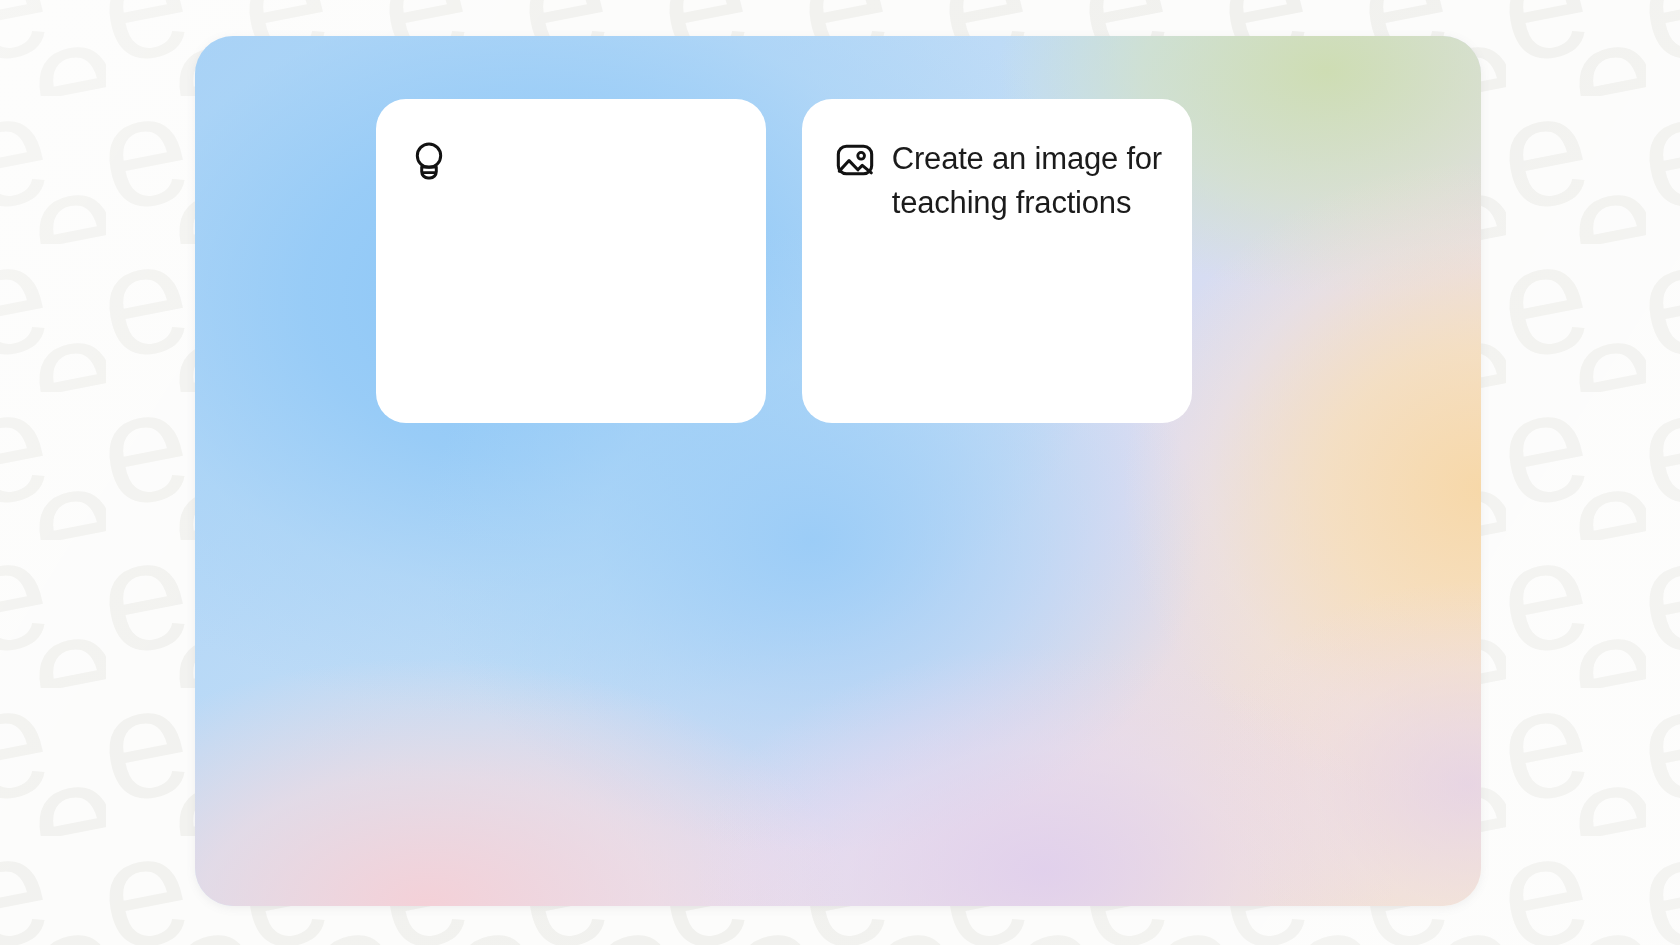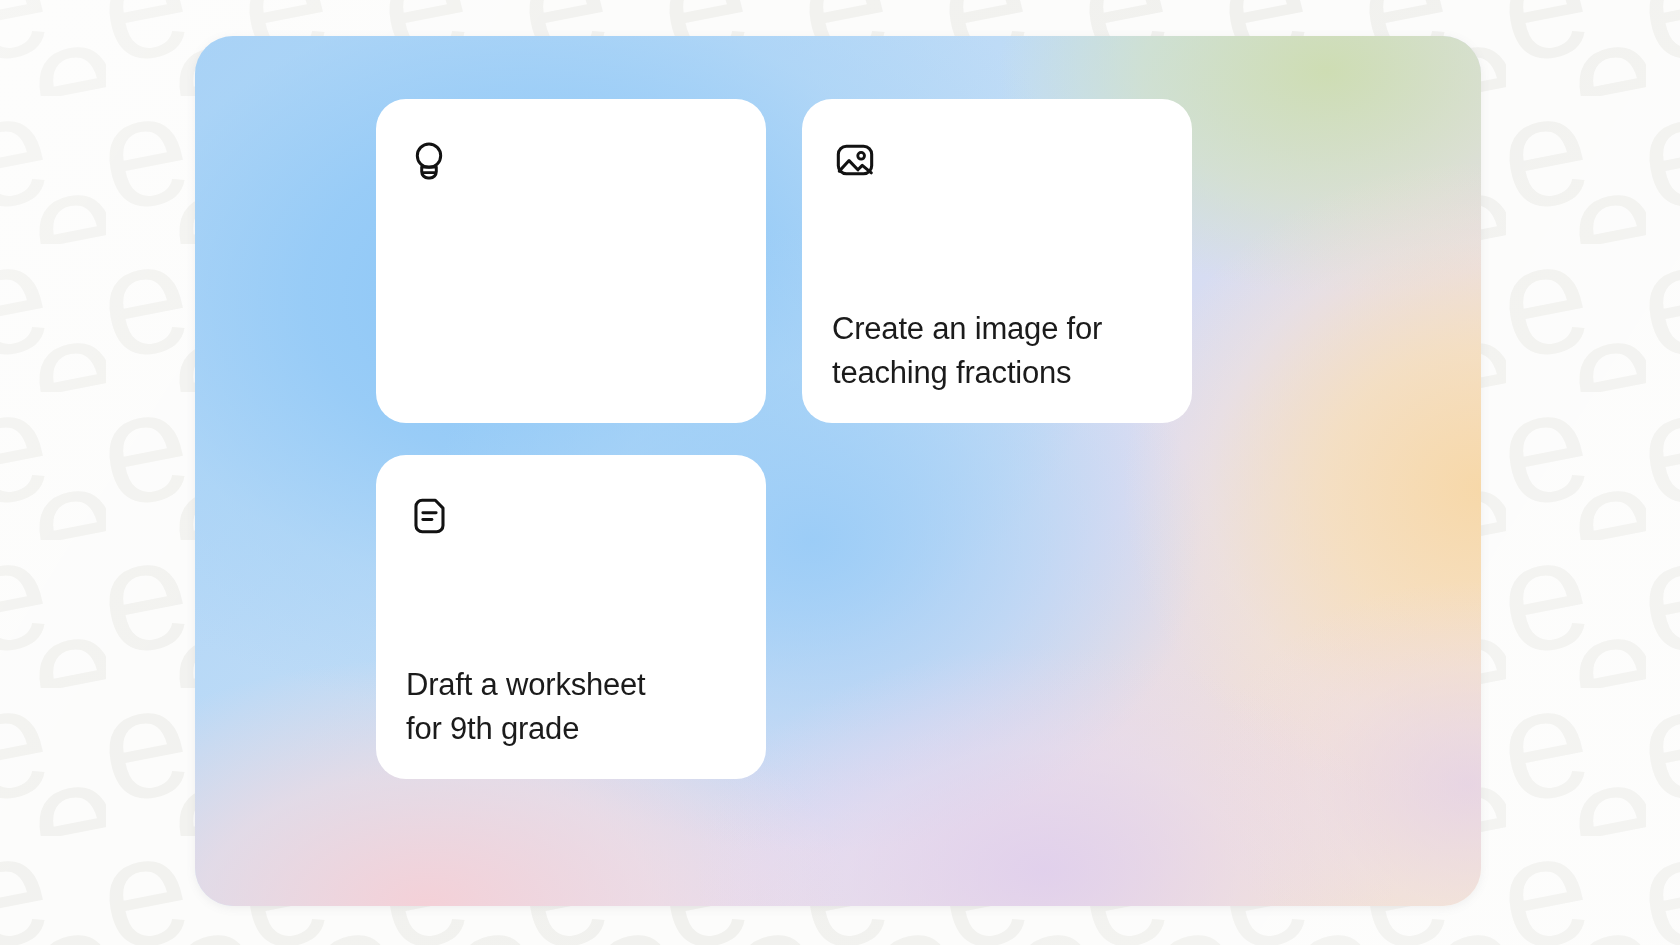--- a/index.html
+++ b/index.html
@@ -121,21 +121,21 @@
     row-gap: 32px;
   }
   .suggestion-card {
     background: #ffffff;
     border-radius: 30px;
     position: relative;
     cursor: pointer;
     box-sizing: border-box;
     padding: 38px 30px 28px 30px;
     display: flex;
-    flex-direction: column;
+    flex-direction: row;
     justify-content: space-between;
     border: none;
     text-align: left;
     font-family: inherit;
   }
   .card-icon {
     width: 46px;
     height: 46px;
     flex: 0 0 auto;
     color: #131313;
@@ -201,27 +201,16 @@
         <svg viewBox="0 0 48 48" fill="none" xmlns="http://www.w3.org/2000/svg">
           <rect x="6.6" y="9.6" width="34.8" height="28.8" rx="8.4" stroke="#121212" stroke-width="3.2"></rect>
           <circle cx="30.4" cy="19.6" r="3.5" stroke="#121212" stroke-width="3.0"></circle>
           <path d="M7.6 35.6 L17.8 24.6 L27.0 34.2 L31.6 29.6 L41.0 37.4" stroke="#121212" stroke-width="3.2" stroke-linecap="round" stroke-linejoin="round"></path>
         </svg>
       </span>
       <span class="card-label">Create an image for
 teaching fractions</span>
     </div>
 
-    <div class="suggestion-card">
-      <span class="card-icon">
-        <svg viewBox="0 0 48 48" fill="none" xmlns="http://www.w3.org/2000/svg">
-          <path d="M10.4 14.2 a6.6 6.6 0 0 1 6.6 -6.6 H30.6 L38.6 15.8 V33.8 a6.6 6.6 0 0 1 -6.6 6.6 H17.0 a6.6 6.6 0 0 1 -6.6 -6.6 z" stroke="#121212" stroke-width="3.2" stroke-linejoin="round"></path>
-          <path d="M17.6 20.6 H31.4" stroke="#121212" stroke-width="3.1" stroke-linecap="round"></path>
-          <path d="M17.6 27.6 H27.0" stroke="#121212" stroke-width="3.1" stroke-linecap="round"></path>
-        </svg>
-      </span>
-      <span class="card-label">Draft a worksheet
-for 9th grade</span>
-    </div>
 
 
   </div>
 </div>
 
 </body></html>

